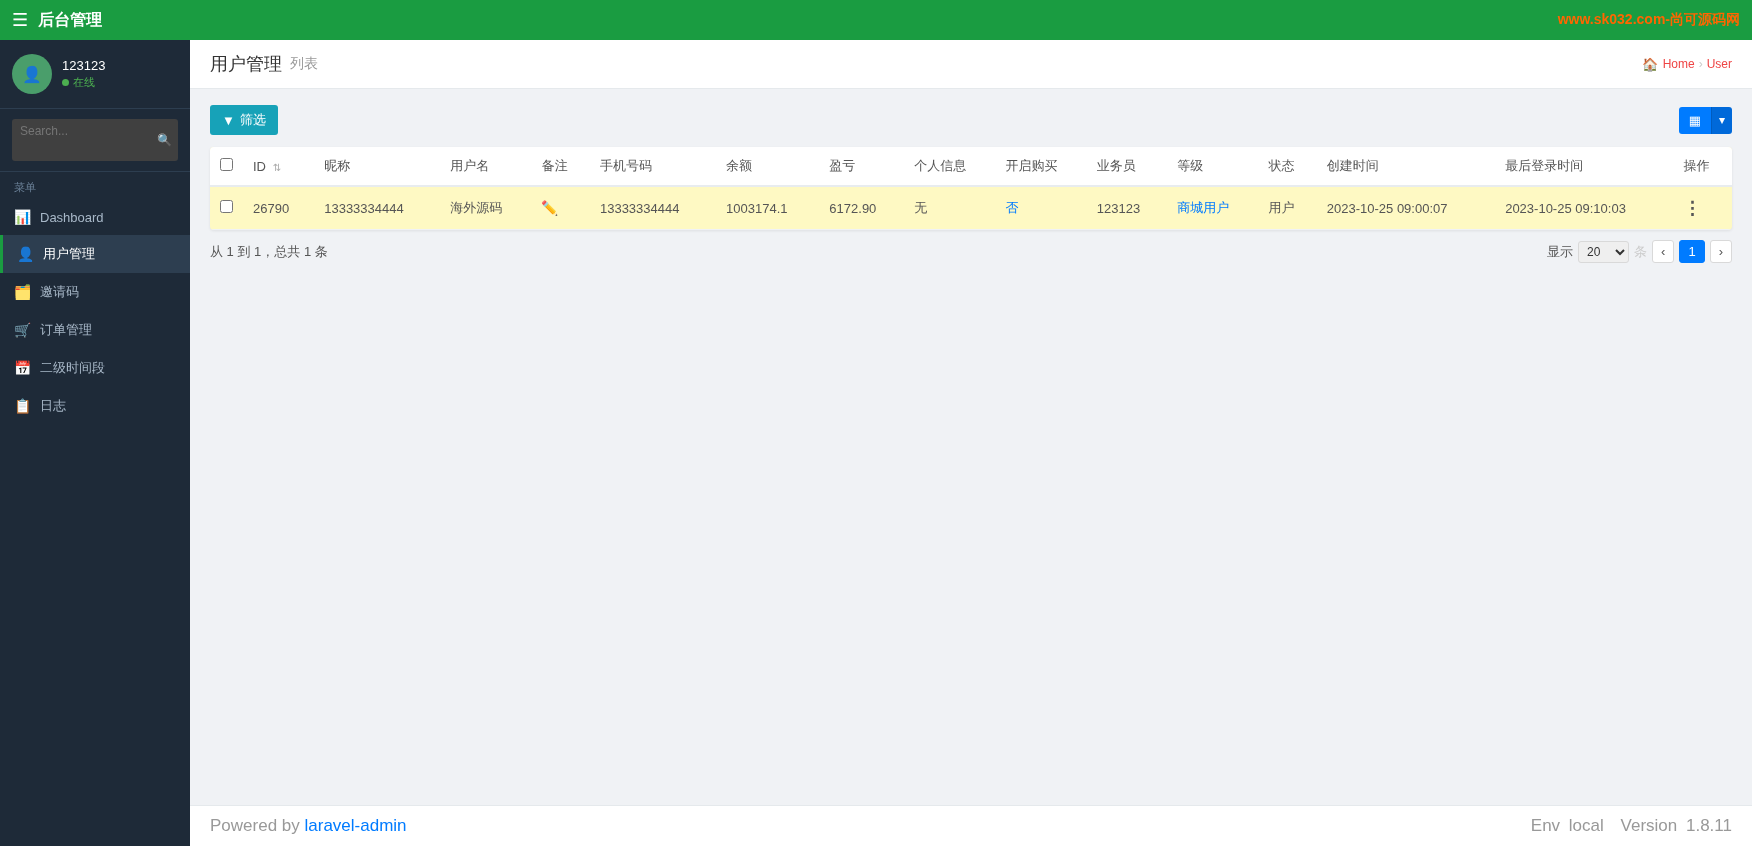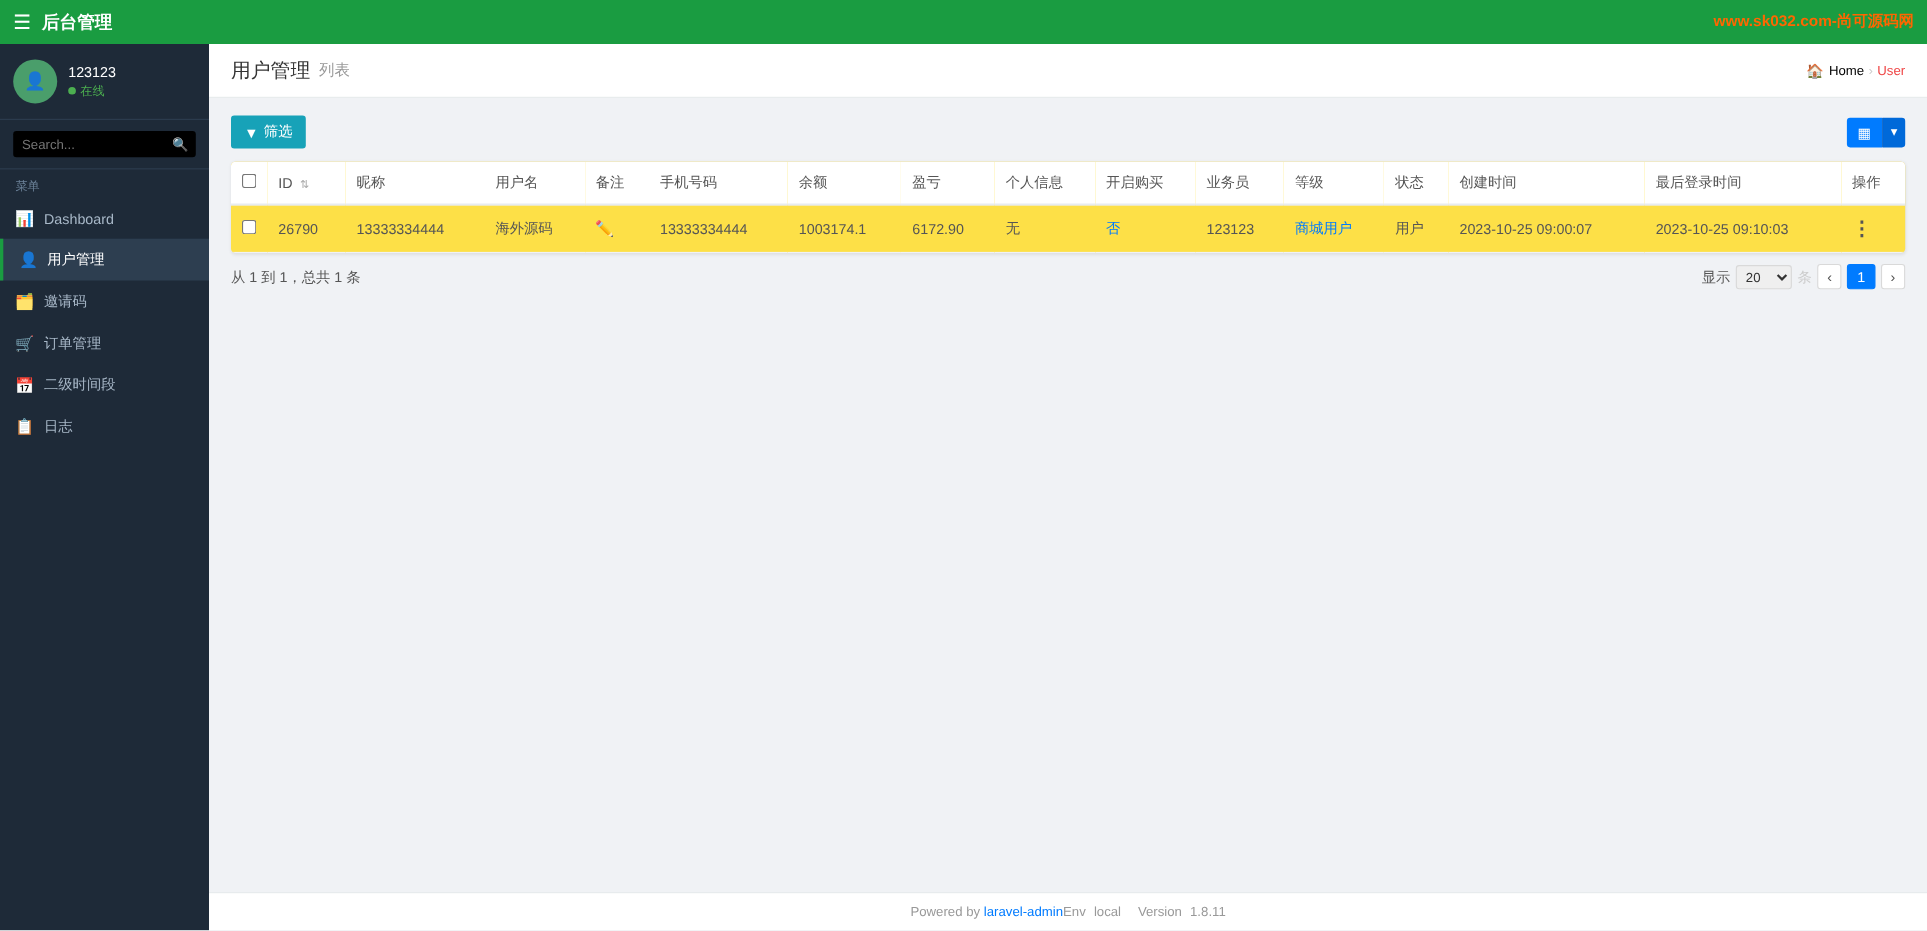--- a/index.html
+++ b/index.html
@@ -88,25 +88,25 @@
       border-radius: 50%;
       background: #4CAF50;
       margin-right: 4px;
     }
     .sidebar-search {
       padding: 10px 12px;
       border-bottom: 1px solid #2d3e50;
     }
     .sidebar-search input {
       width: 100%;
-      background: #000000;
+      background: #404040;
       border: none;
       border-radius: 3px;
       color: #aaa;
-      padding: 5px 28px 5px 8px;
+      padding: 5px 28px 23px 8px;
       font-size: 12px;
       outline: none;
     }
     .sidebar-search-wrap {
       position: relative;
     }
     .sidebar-search-icon {
       position: absolute;
       right: 6px;
       top: 50%;
@@ -174,21 +174,21 @@
       color: #999;
     }
     .breadcrumb {
       display: flex;
       align-items: center;
       gap: 4px;
       font-size: 12px;
       color: #999;
     }
     .breadcrumb a {
-      color: #000000;
+      color: #ef4444;
       text-decoration: none;
     }
     .breadcrumb-sep {
       color: #ccc;
     }
     .breadcrumb-current {
       color: #ef4444;
     }
     .breadcrumb-home-icon {
       font-size: 13px;
@@ -239,21 +239,21 @@
       font-size: 12px;
       cursor: pointer;
       border-left: 1px solid #005cbf;
     }
     .btn-columns-group {
       display: flex;
     }
 
     
     .table-wrapper {
-      background: #fde047;
+      background: #fef9c3;
       border-radius: 4px;
       overflow: hidden;
       box-shadow: 0 1px 3px rgba(0,0,0,0.08);
     }
     table {
       width: 100%;
       border-collapse: collapse;
       font-size: 13px;
     }
     thead tr {
@@ -342,23 +342,23 @@
       border-color: #007bff;
     }
     .page-sep { color: #ccc; }
 
     
     .footer {
       background: #fff;
       border-top: 1px solid #e5e9ec;
       padding: 10px 20px;
       display: flex;
-      justify-content: center;
-      align-items: center;
-      font-size: 12px;
+      justify-content: space-between;
+      align-items: center;
+      font-size: 17px;
       color: #999;
       flex-shrink: 0;
     }
     .footer a {
       color: #007bff;
       text-decoration: none;
     }
   </style>
 </head>
 <body>

